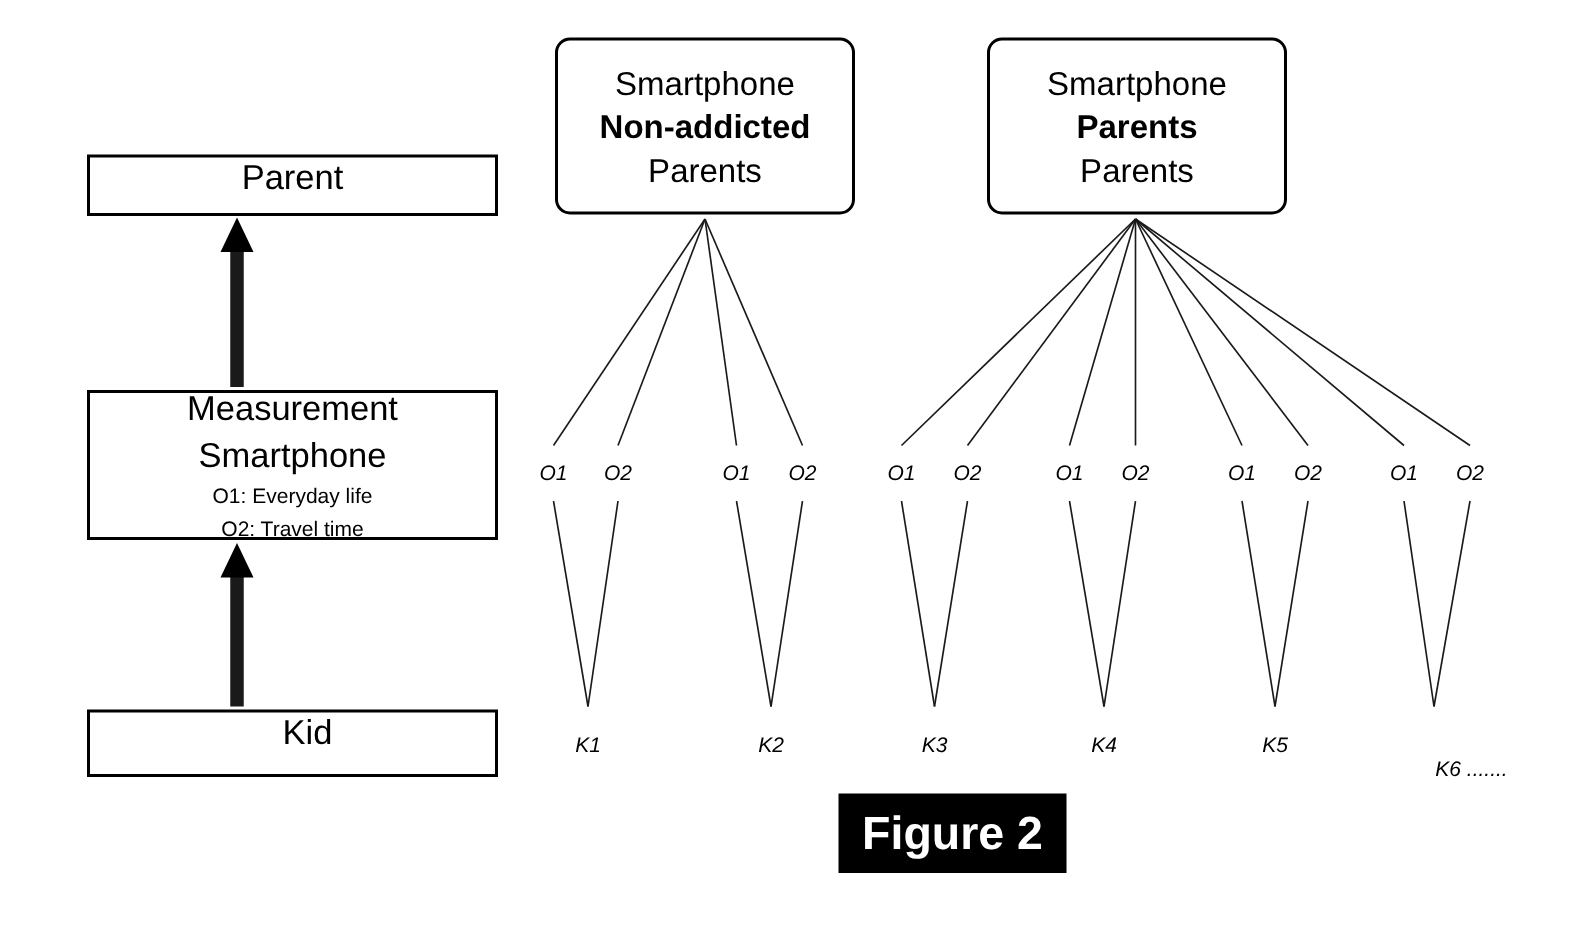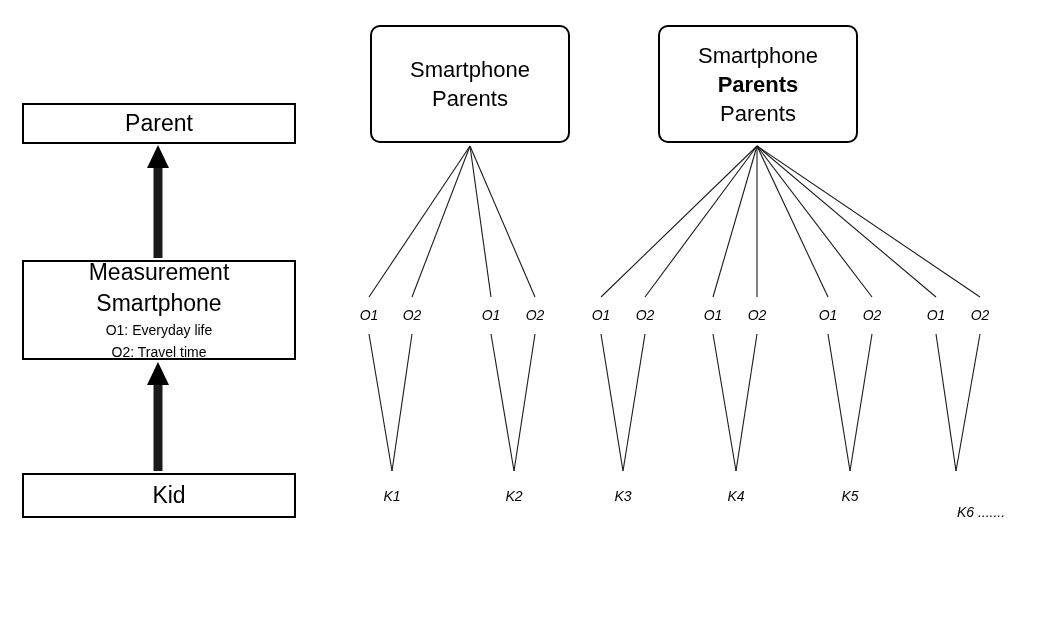--- a/index.html
+++ b/index.html
@@ -16,23 +16,23 @@
     position: absolute;
     left: 0; top: 0;
     width: 1054px; height: 620px;
   }
   .box {
     position: absolute;
     border: 2px solid #000000;
     background: #ffffff;
     box-sizing: border-box;
     display: flex;
-    align-items: center;
     justify-content: center;
     text-align: center;
+    margin-left: 36px;
   }
   #parent-box   { left: 22px; top: 103px; width: 274px; height: 41px; font-size: 23px; }
   #measurement-box {
     left: 22px; top: 260px; width: 274px; height: 100px;
     flex-direction: column;
   }
   .measure-title { font-size: 23px; line-height: 31px; }
   .measure-sub   { font-size: 14px; line-height: 22px; }
   #kid-box      { left: 22px; top: 473px; width: 274px; height: 45px; font-size: 23px; padding-left: 20px; }
   .group-box {
@@ -120,20 +120,21 @@
     <span class="measure-sub">O1: Everyday life</span>
     <span class="measure-sub">O2: Travel time</span>
   </div>
 
   <div class="box" id="kid-box">
     <span>Kid</span>
   </div>
 
   <div class="group-box" id="group-box-0">
     <span>Smartphone</span>
+    <span class="group-line-bold">Non-addicted</span>
     <span>Parents</span>
   </div>
 
   <div class="group-box" id="group-box-1">
     <span>Smartphone</span>
     <span class="group-line-bold">Parents</span>
     <span>Parents</span>
   </div>
 
   <div id="labels-layer">
@@ -150,14 +151,17 @@
       <span class="olabel" style="left: 757px; top: 315px;">O2</span>
       <span class="klabel" style="left: 736px; top: 496px;">K4</span>
       <span class="olabel" style="left: 828px; top: 315px;">O1</span>
       <span class="olabel" style="left: 872px; top: 315px;">O2</span>
       <span class="klabel" style="left: 850px; top: 496px;">K5</span>
       <span class="olabel" style="left: 936px; top: 315px;">O1</span>
       <span class="olabel" style="left: 980px; top: 315px;">O2</span>
       <span class="klabel" style="left: 981px; top: 496px; margin-top: 16px;">K6 .......</span>
     </div>
 
+  <div class="caption-box">
+    <span>Figure 2</span>
+  </div>
 
 </div>
 
 </body></html>

